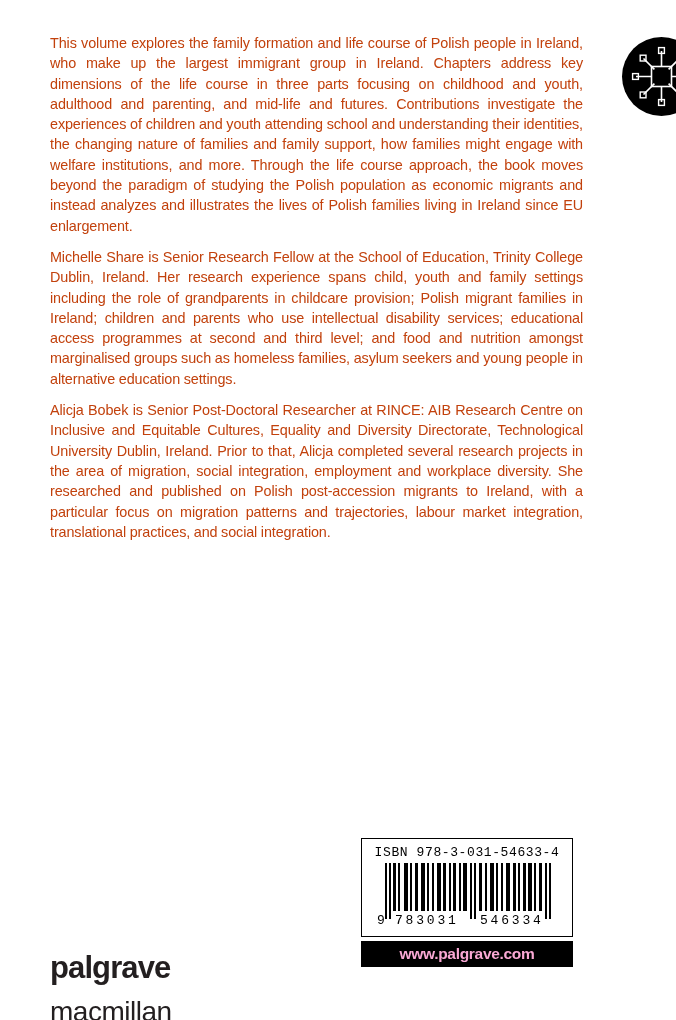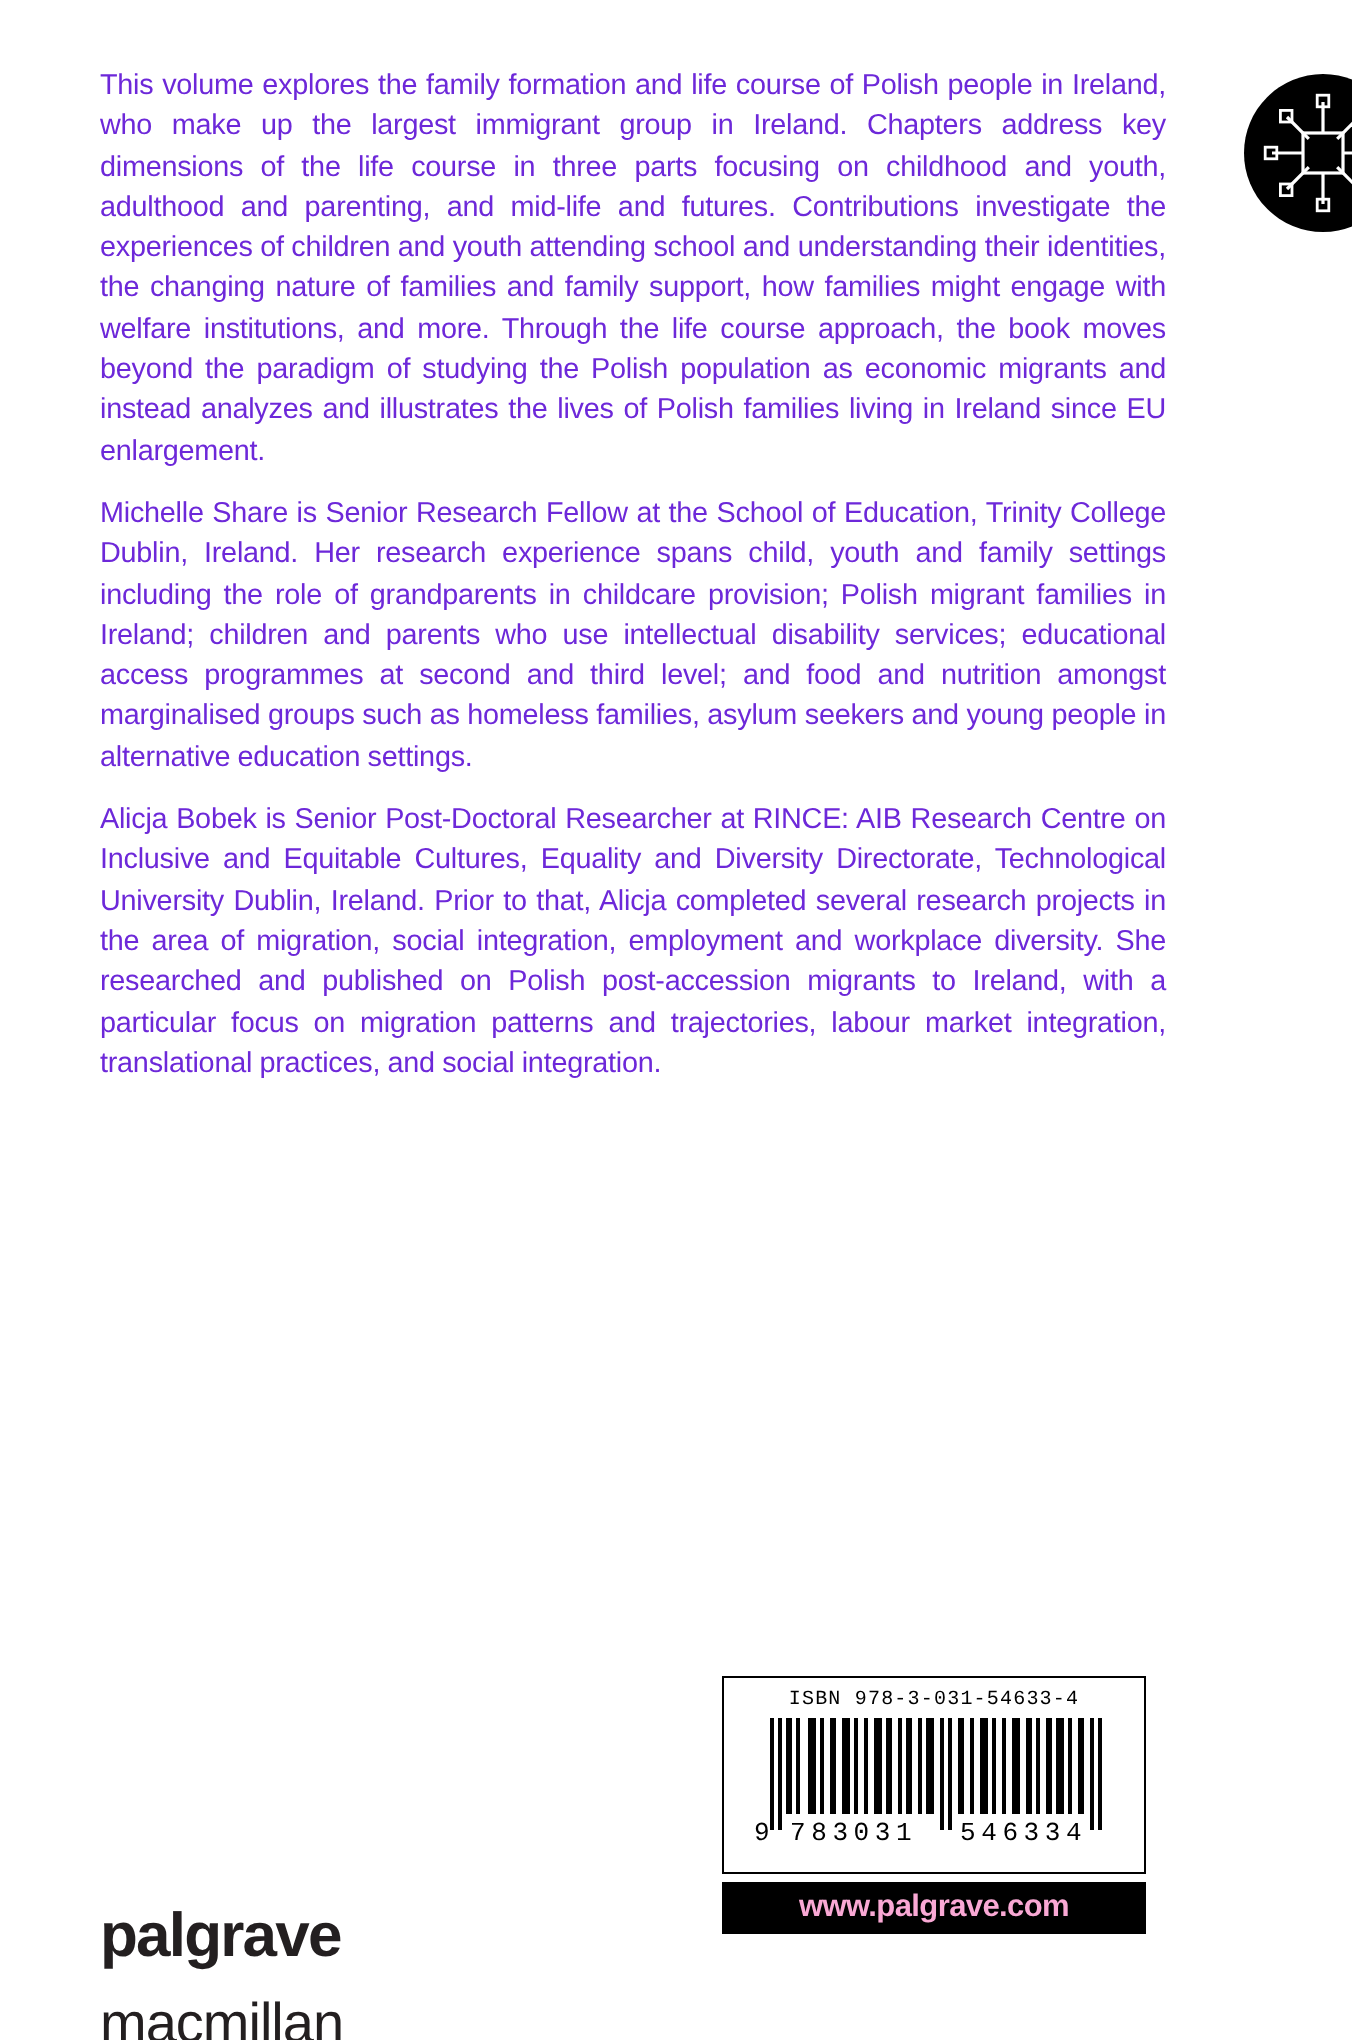--- a/index.html
+++ b/index.html
@@ -42,21 +42,21 @@
     width: 533px;
   }
   .para {
     margin: 0 0 11px 0;
     font-size: 14.4px;
     line-height: 20.3px;
     text-align: justify;
     text-justify: inter-word;
     letter-spacing: -0.12px;
     word-spacing: -0.2px;
-    color: #6d28d9;
+    color: #c2410c;
   }
   .para:last-child { margin-bottom: 0; }
   .para .author {
     font-weight: normal;
   }
 
   
   .publisher-logo {
     position: absolute;
     left: 50px;
@@ -94,21 +94,21 @@
     border: 1.5px solid #000000;
     padding: 6px 10px 5px 10px;
     box-sizing: border-box;
     height: 99px;
     display: flex;
     flex-direction: column;
     align-items: center;
   }
   .isbn-line {
     font-family: "Liberation Mono", "DejaVu Sans Mono", monospace;
-    font-size: 10px;
+    font-size: 13px;
     letter-spacing: 0.6px;
     color: #000000;
     white-space: nowrap;
     margin-bottom: 3px;
   }
   .bars-wrap {
     flex: 1;
     display: flex;
     align-items: stretch;
     width: 100%;

